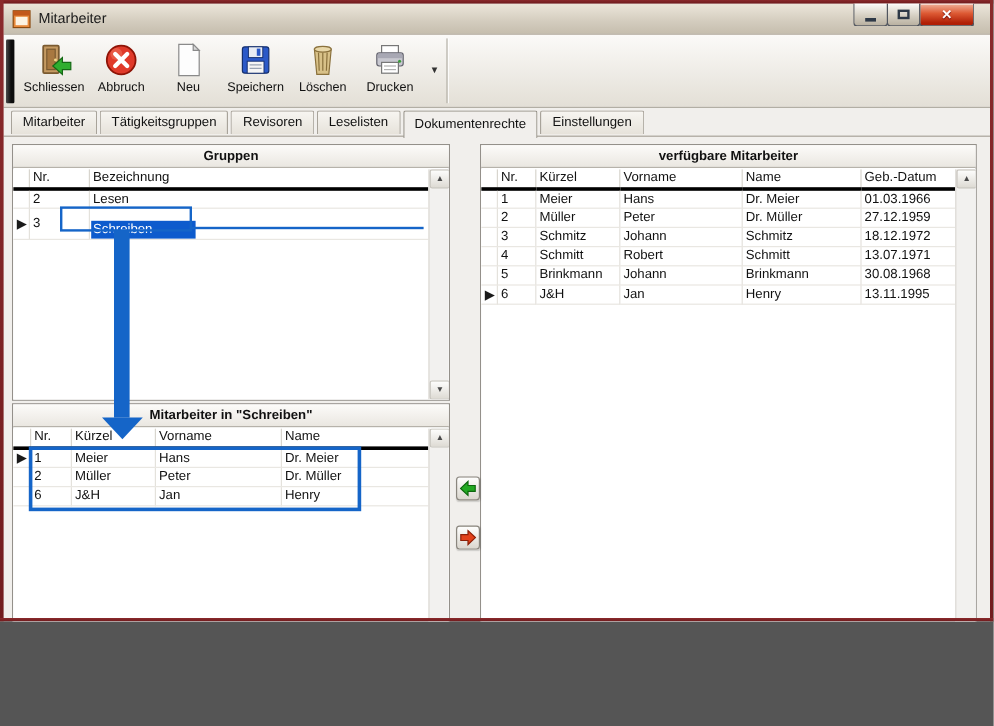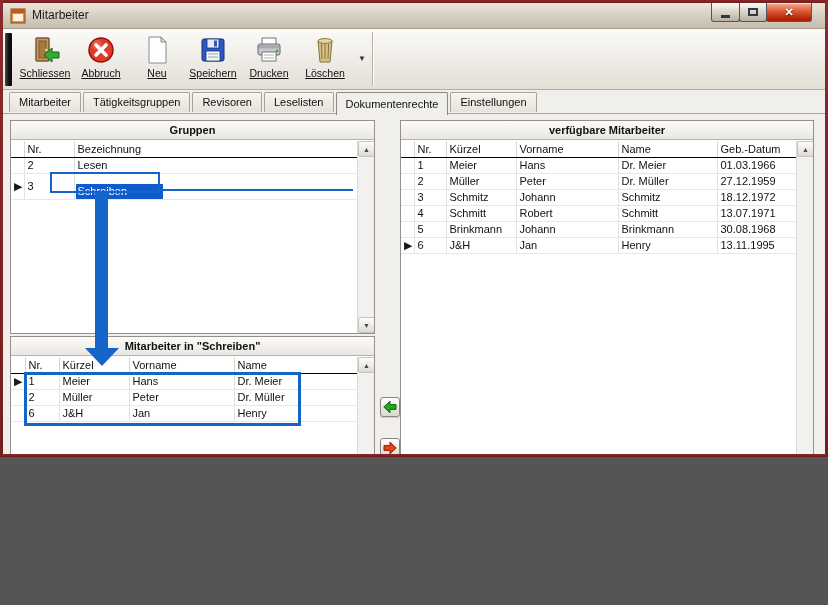--- a/index.html
+++ b/index.html
@@ -1,20 +1,20 @@
 <!DOCTYPE html>
 <html><head>
 <meta charset="utf-8">
 <style>
   * { margin:0; padding:0; box-sizing:border-box; }
   html,body { background:#555; }
   body { font-family:"Liberation Sans", sans-serif; }
 
   .window {
-    position:relative; width:828px; height:457px;
+    position:relative; width:828px; height:518px;
     background:#f1efec; overflow:hidden;
     font-size:11px; color:#111;
   }
   
   .frame { position:absolute; background:linear-gradient(#8a2a2c,#6e1a1c); z-index:60; }
   .frame-top { left:0; top:0; width:828px; height:3px; }
   .frame-left { left:0; top:0; width:3px; height:605px; }
   .frame-right { right:0; top:0; width:3px; height:605px; }
   .frame-bottom { left:0; bottom:0; width:828px; height:3px; }
 
@@ -54,21 +54,21 @@
     background:linear-gradient(90deg,#4a4a4a,#0d0d0d 60%);
     border-radius:1px;
   }
   .tb-buttons { position:absolute; left:14px; top:2px; display:flex; }
   .tb-btn {
     width:56px; height:56px; display:flex; flex-direction:column;
     align-items:center; justify-content:flex-start; padding-top:3px;
     border:1px solid transparent; border-radius:3px; cursor:default;
   }
   .tb-btn svg { width:30px; height:30px; }
-  .tb-label { margin-top:2px; font-size:10.5px; text-decoration:underline; white-space:nowrap; }
+  .tb-label { margin-top:2px; font-size:10.5px; white-space:nowrap; }
   .dd-arrow {
     position:absolute; left:352px; top:22px; width:14px; height:16px;
     font-size:8px; color:#333; text-align:center; line-height:16px; cursor:default;
   }
   .tb-sep { position:absolute; left:369px; top:3px; width:1px; height:54px; background:#b4b0a6; box-shadow:1px 0 0 #fff; }
 
   
   .tabs { position:absolute; left:3px; top:90px; width:822px; height:24px; }
   .tabs::after { content:""; position:absolute; left:0; bottom:0; width:100%; height:1px; background:#a8a39a; }
   .tabrow { position:absolute; left:6px; bottom:0; display:flex; }
@@ -96,21 +96,21 @@
   #groups-panel { left:10px; top:120px; width:365px; height:214px; }
   #members-panel { left:10px; top:336px; width:365px; height:237px; }
   #available-panel { left:400px; top:120px; width:414px; height:453px; }
 
   
   table.grid { border-collapse:collapse; table-layout:fixed; background:#fff; }
   table.grid th, table.grid td {
     height:16px; font-weight:normal; text-align:left;
     padding:0 3px; white-space:nowrap; overflow:hidden; font-size:11px;
   }
-  table.grid th { border-bottom:1px solid #000000; border-right:1px solid #d8d5ce; }
+  table.grid th { border-bottom:3px solid #000000; border-right:1px solid #d8d5ce; }
   table.grid td { border-bottom:1px solid #e9e7e2; border-right:1px solid #e4e2dc; }
   table.grid th:last-child, table.grid td:last-child { border-right:none; }
   td.selcol, th.selcol { text-align:center; font-size:8px; padding:0; color:#1a1a1a; }
   td.numcol { text-align:right; }
   .sel-cell {
     display:inline-block; min-width:87px; height:15px; line-height:15px;
     background:#0d5bcd; color:#fff; padding:0 2px; margin-left:-2px;margin-top:10px;
   }
 
   
@@ -224,38 +224,38 @@
           <rect x="16" y="5.5" width="3" height="6" fill="#2b59c8"></rect>
           <rect x="8" y="16" width="14" height="10" fill="#f5f5f5" stroke="#16306e" stroke-width="0.8"></rect>
           <line x1="10" y1="19" x2="20" y2="19" stroke="#9aa4b4" stroke-width="1"></line>
           <line x1="10" y1="22" x2="20" y2="22" stroke="#9aa4b4" stroke-width="1"></line>
         </svg>
         <span class="tb-label">Speichern</span>
       </div>
 
       <div class="tb-btn">
         <svg viewBox="0 0 30 30">
+          <path d="M8 6 L22 6 L20 27 L10 27 Z" fill="#d8c188" stroke="#8a713c"></path>
+          <ellipse cx="15" cy="6" rx="7" ry="2.4" fill="#e8d7a8" stroke="#8a713c"></ellipse>
+          <path d="M11.4 9 L12 24 M15 9 L15 24 M18.6 9 L18 24" stroke="#8a713c" stroke-width="1" fill="none"></path>
+        </svg>
+        <span class="tb-label">Löschen</span>
+      </div>
+
+      <div class="tb-btn">
+        <svg viewBox="0 0 30 30">
           <rect x="8" y="3" width="14" height="7" fill="#fff" stroke="#777"></rect>
           <rect x="4" y="9" width="22" height="11" rx="2" fill="#c8c8d0" stroke="#63636e"></rect>
           <rect x="5" y="9.5" width="20" height="4" fill="#a8a8b4"></rect>
           <rect x="8" y="17" width="14" height="9" fill="#fff" stroke="#777"></rect>
           <line x1="10" y1="20" x2="20" y2="20" stroke="#b0b0b0"></line>
           <line x1="10" y1="23" x2="20" y2="23" stroke="#b0b0b0"></line>
           <circle cx="23" cy="16" r="1.3" fill="#3a9d3a"></circle>
         </svg>
         <span class="tb-label">Drucken</span>
-      </div>
-
-      <div class="tb-btn">
-        <svg viewBox="0 0 30 30">
-          <path d="M8 6 L22 6 L20 27 L10 27 Z" fill="#d8c188" stroke="#8a713c"></path>
-          <ellipse cx="15" cy="6" rx="7" ry="2.4" fill="#e8d7a8" stroke="#8a713c"></ellipse>
-          <path d="M11.4 9 L12 24 M15 9 L15 24 M18.6 9 L18 24" stroke="#8a713c" stroke-width="1" fill="none"></path>
-        </svg>
-        <span class="tb-label">Löschen</span>
       </div>
 
     </div>
     <div class="dd-arrow">▼</div>
     <div class="tb-sep"></div>
   </div>
 
   <div class="tabs">
     <div class="tabrow">
       <div class="tab">Mitarbeiter</div>

